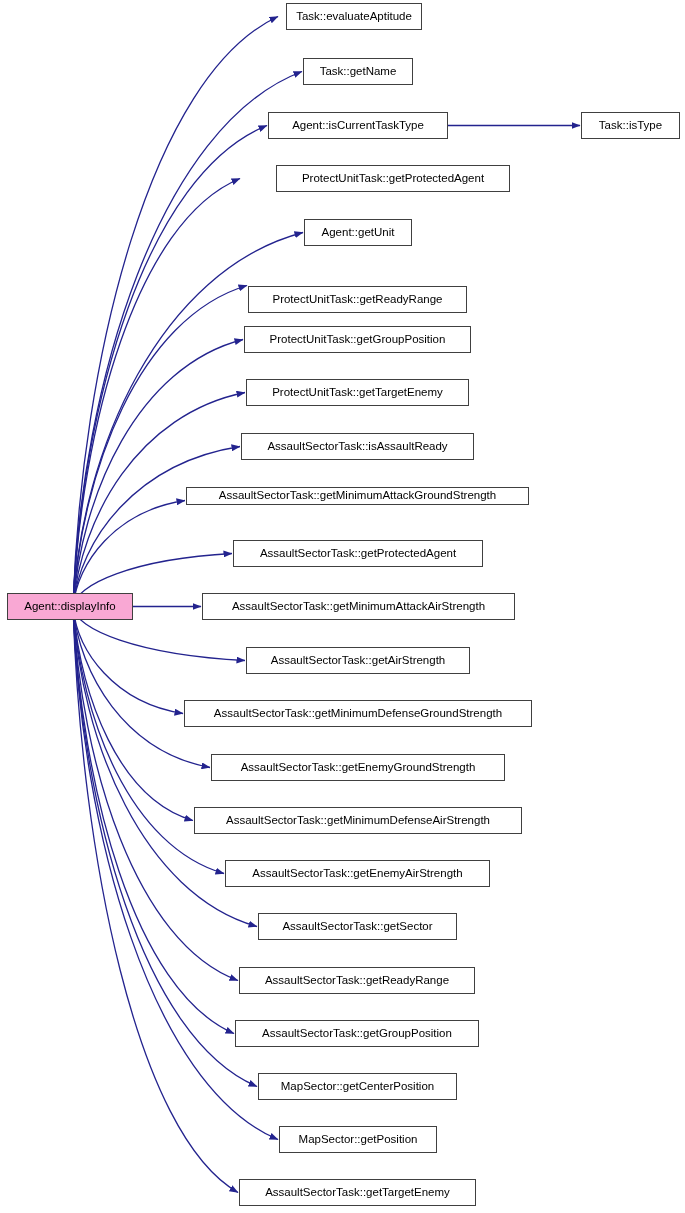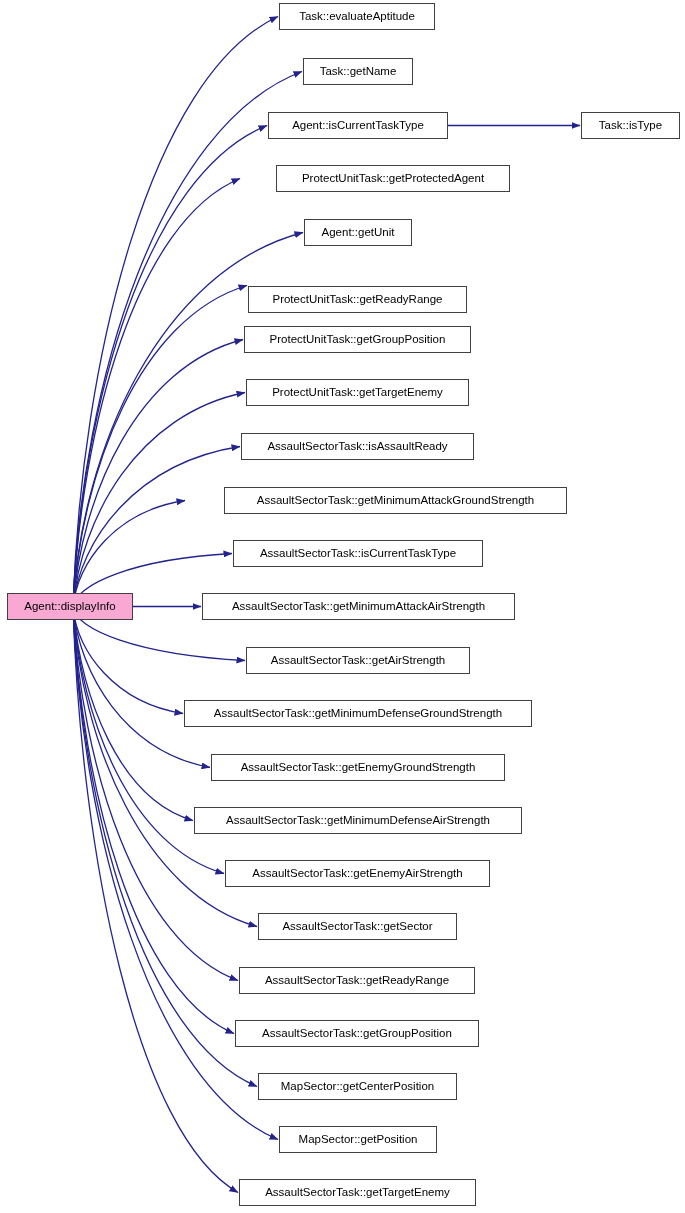--- a/index.html
+++ b/index.html
@@ -47,21 +47,21 @@
         <path d="M 73 607 C 81.0 808.4, 142.9 1038.5, 257.0 1086.5" marker-end="url(#arrow)"></path>
         <path d="M 73 607 C 81.0 830.6, 150.9 1086.3, 278.0 1139.5" marker-end="url(#arrow)"></path>
         <path d="M 73 607 C 81.0 852.9, 135.7 1134.0, 238.0 1192.5" marker-end="url(#arrow)"></path>
         <path d="M 448 125.5 L 580.0 125.5" marker-end="url(#arrow)"></path>
       </g>
   </svg>
   <div id="nodes">
       <div class="node root" style="left: 7px; top: 593px; width: 126px; height: 27px;">
         <span class="node-label">Agent::displayInfo</span>
       </div>
-      <div class="node" style="left: 279px; top: 3px; width: 156px; height: 27px;">
+      <div class="node" style="left: 286px; top: 3px; width: 136px; height: 27px;">
         <span class="node-label">Task::evaluateAptitude</span>
       </div>
       <div class="node" style="left: 303px; top: 58px; width: 110px; height: 27px;">
         <span class="node-label">Task::getName</span>
       </div>
       <div class="node" style="left: 268px; top: 112px; width: 180px; height: 27px;">
         <span class="node-label">Agent::isCurrentTaskType</span>
       </div>
       <div class="node" style="left: 241px; top: 165px; width: 234px; height: 27px; margin-left: 35px;">
         <span class="node-label">ProtectUnitTask::getProtectedAgent</span>
@@ -74,25 +74,25 @@
       </div>
       <div class="node" style="left: 244px; top: 326px; width: 227px; height: 27px;">
         <span class="node-label">ProtectUnitTask::getGroupPosition</span>
       </div>
       <div class="node" style="left: 246px; top: 379px; width: 223px; height: 27px; justify-content: center;">
         <span class="node-label">ProtectUnitTask::getTargetEnemy</span>
       </div>
       <div class="node" style="left: 241px; top: 433px; width: 233px; height: 27px;">
         <span class="node-label">AssaultSectorTask::isAssaultReady</span>
       </div>
-      <div class="node" style="left: 186px; top: 487px; width: 343px; height: 27px; margin-left: 38px;">
+      <div class="node" style="left: 186px; top: 487px; width: 343px; height: 18px;">
         <span class="node-label">AssaultSectorTask::getMinimumAttackGroundStrength</span>
       </div>
       <div class="node" style="left: 233px; top: 540px; width: 250px; height: 27px;">
-        <span class="node-label">AssaultSectorTask::isCurrentTaskType</span>
+        <span class="node-label">AssaultSectorTask::getProtectedAgent</span>
       </div>
       <div class="node" style="left: 202px; top: 593px; width: 313px; height: 27px;">
         <span class="node-label">AssaultSectorTask::getMinimumAttackAirStrength</span>
       </div>
       <div class="node" style="left: 246px; top: 647px; width: 224px; height: 27px;">
         <span class="node-label">AssaultSectorTask::getAirStrength</span>
       </div>
       <div class="node" style="left: 184px; top: 700px; width: 348px; height: 27px;">
         <span class="node-label">AssaultSectorTask::getMinimumDefenseGroundStrength</span>
       </div>

